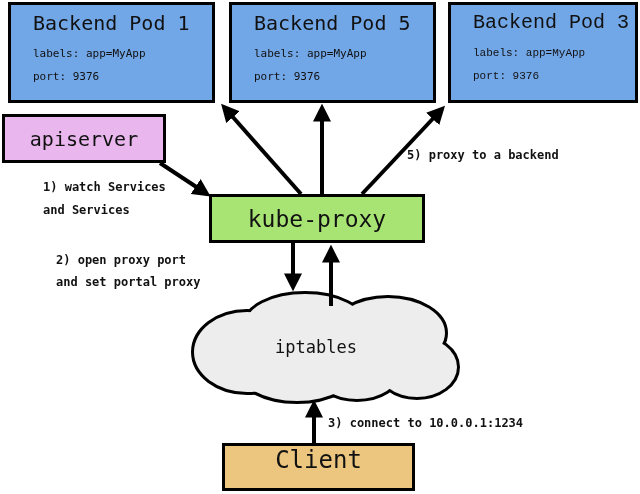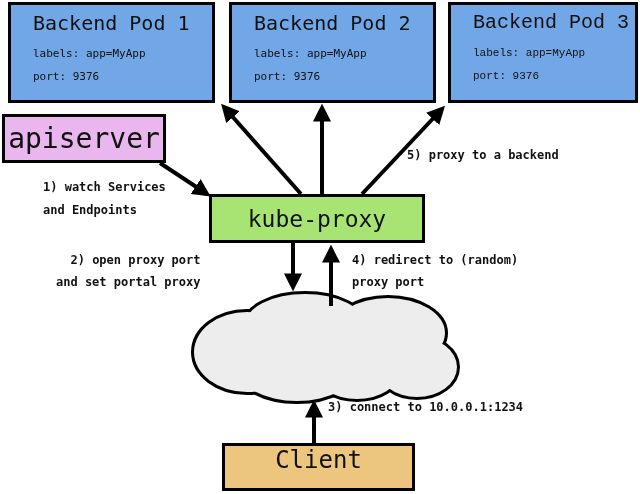--- a/index.html
+++ b/index.html
@@ -10,37 +10,37 @@
   }
   .box{position:absolute;border:3px solid #000;}
   .pod{background:var(--pod-fill,#72a7e7);padding:5px 8px 0 22px;}
   .pod-title{font-size:20px;line-height:26px;white-space:nowrap;}
   .pod-detail{font-size:11px;line-height:23px;margin-top:6px;white-space:nowrap;}
   #pod1{left:8px;top:2px;width:207px;height:101px;}
   #pod2{left:229px;top:2px;width:207px;height:101px;}
   #pod3{left:448px;top:2px;width:190px;height:101px;font-family:Liberation Mono, monospace;}
   #apiserver{
     left:2px;top:114px;width:164px;height:49px;background:var(--apiserver-fill,#e9b7ee);
-    font-size:28px;display:flex;align-items:center;justify-content:center;
+    font-size:20px;display:flex;align-items:center;justify-content:center;
   }
   #kubeproxy{
     left:209px;top:194px;width:216px;height:49px;background:var(--kube-proxy-fill,#a8e474);
     font-size:23px;display:flex;align-items:center;justify-content:center;
   }
   #client{
     left:222px;top:443px;width:193px;height:48px;background:var(--client-fill,#ecc67f);
     font-size:24px;display:flex;align-items:flex-start;justify-content:center;
   }
   .note{
     position:absolute;font-size:12px;font-weight:bold;line-height:22px;
     white-space:pre;z-index:6;
   }
   #note1{left:7px;top:176px;line-height:23px;margin-left:36px;}
-  #note2{left:56px;top:249px;text-align:right;}
-  #note3{left:328px;top:396px;text-align:center;}
+  #note2{left:56px;top:249px;}
+  #note3{left:328px;top:412px;text-align:center;}
   #note4{left:352px;top:249px;}
   #note5{left:407px;top:144px;}
   #iptables-label{
     position:absolute;left:240px;top:337px;width:152px;text-align:center;
     font-size:17px;z-index:6;
   }
   #overlay{position:absolute;left:0;top:0;z-index:5;pointer-events:none;}
   .cloud-stroke{fill:var(--cloud-fill,#ededed);stroke:#000;stroke-width:6;}
   .cloud-fill{fill:var(--cloud-fill,#ededed);stroke:none;}
   .arrow{stroke:#000;stroke-width:4;fill:none;}
@@ -49,21 +49,21 @@
 <body>
 
 <div id="canvas">
 
   <div class="box pod" id="pod1">
     <div class="pod-title">Backend Pod 1</div>
     <div class="pod-detail"><span>labels: app=MyApp</span><br>
       <span>port: 9376</span></div>
   </div>
   <div class="box pod" id="pod2">
-    <div class="pod-title">Backend Pod 2</div>
+    <div class="pod-title">Backend Pod 5</div>
     <div class="pod-detail"><span>labels: app=MyApp</span><br>
       <span>port: 9376</span></div>
   </div>
   <div class="box pod" id="pod3">
     <div class="pod-title">Backend Pod 3</div>
     <div class="pod-detail"><span>labels: app=MyApp</span><br>
       <span>port: 9376</span></div>
   </div>
 
   <div class="box" id="apiserver">
@@ -104,20 +104,20 @@
 
     <line class="arrow" x1="160" y1="163" x2="207" y2="194" marker-end="url(#ah)"></line>
     <line class="arrow" x1="301" y1="194" x2="224" y2="107" marker-end="url(#ah)"></line>
     <line class="arrow" x1="322" y1="194" x2="322" y2="108" marker-end="url(#ah)"></line>
     <line class="arrow" x1="362" y1="194" x2="442" y2="109" marker-end="url(#ah)"></line>
     <line class="arrow" x1="293" y1="243" x2="293" y2="287" marker-end="url(#ah)"></line>
     <line class="arrow" x1="331" y1="306" x2="331" y2="249" marker-end="url(#ah)"></line>
     <line class="arrow" x1="314" y1="444" x2="314" y2="404" marker-end="url(#ah)"></line>
   </svg>
 
+  <div id="iptables-label">iptables</div>
 
-  <div class="note" id="note1"><span>1) watch Services</span><br><span>and Endpoints</span></div>
+  <div class="note" id="note1"><span>1) watch Services</span><br><span>and Services</span></div>
   <div class="note" id="note2"><span>2) open proxy port</span><br><span>and set portal proxy</span></div>
   <div class="note" id="note3"><span>3) connect to 10.0.0.1:1234</span></div>
-  <div class="note" id="note4"><span>4) redirect to (random)</span><br><span>proxy port</span></div>
   <div class="note" id="note5"><span>5) proxy to a backend</span></div>
 
 </div>
 
 </body></html>

